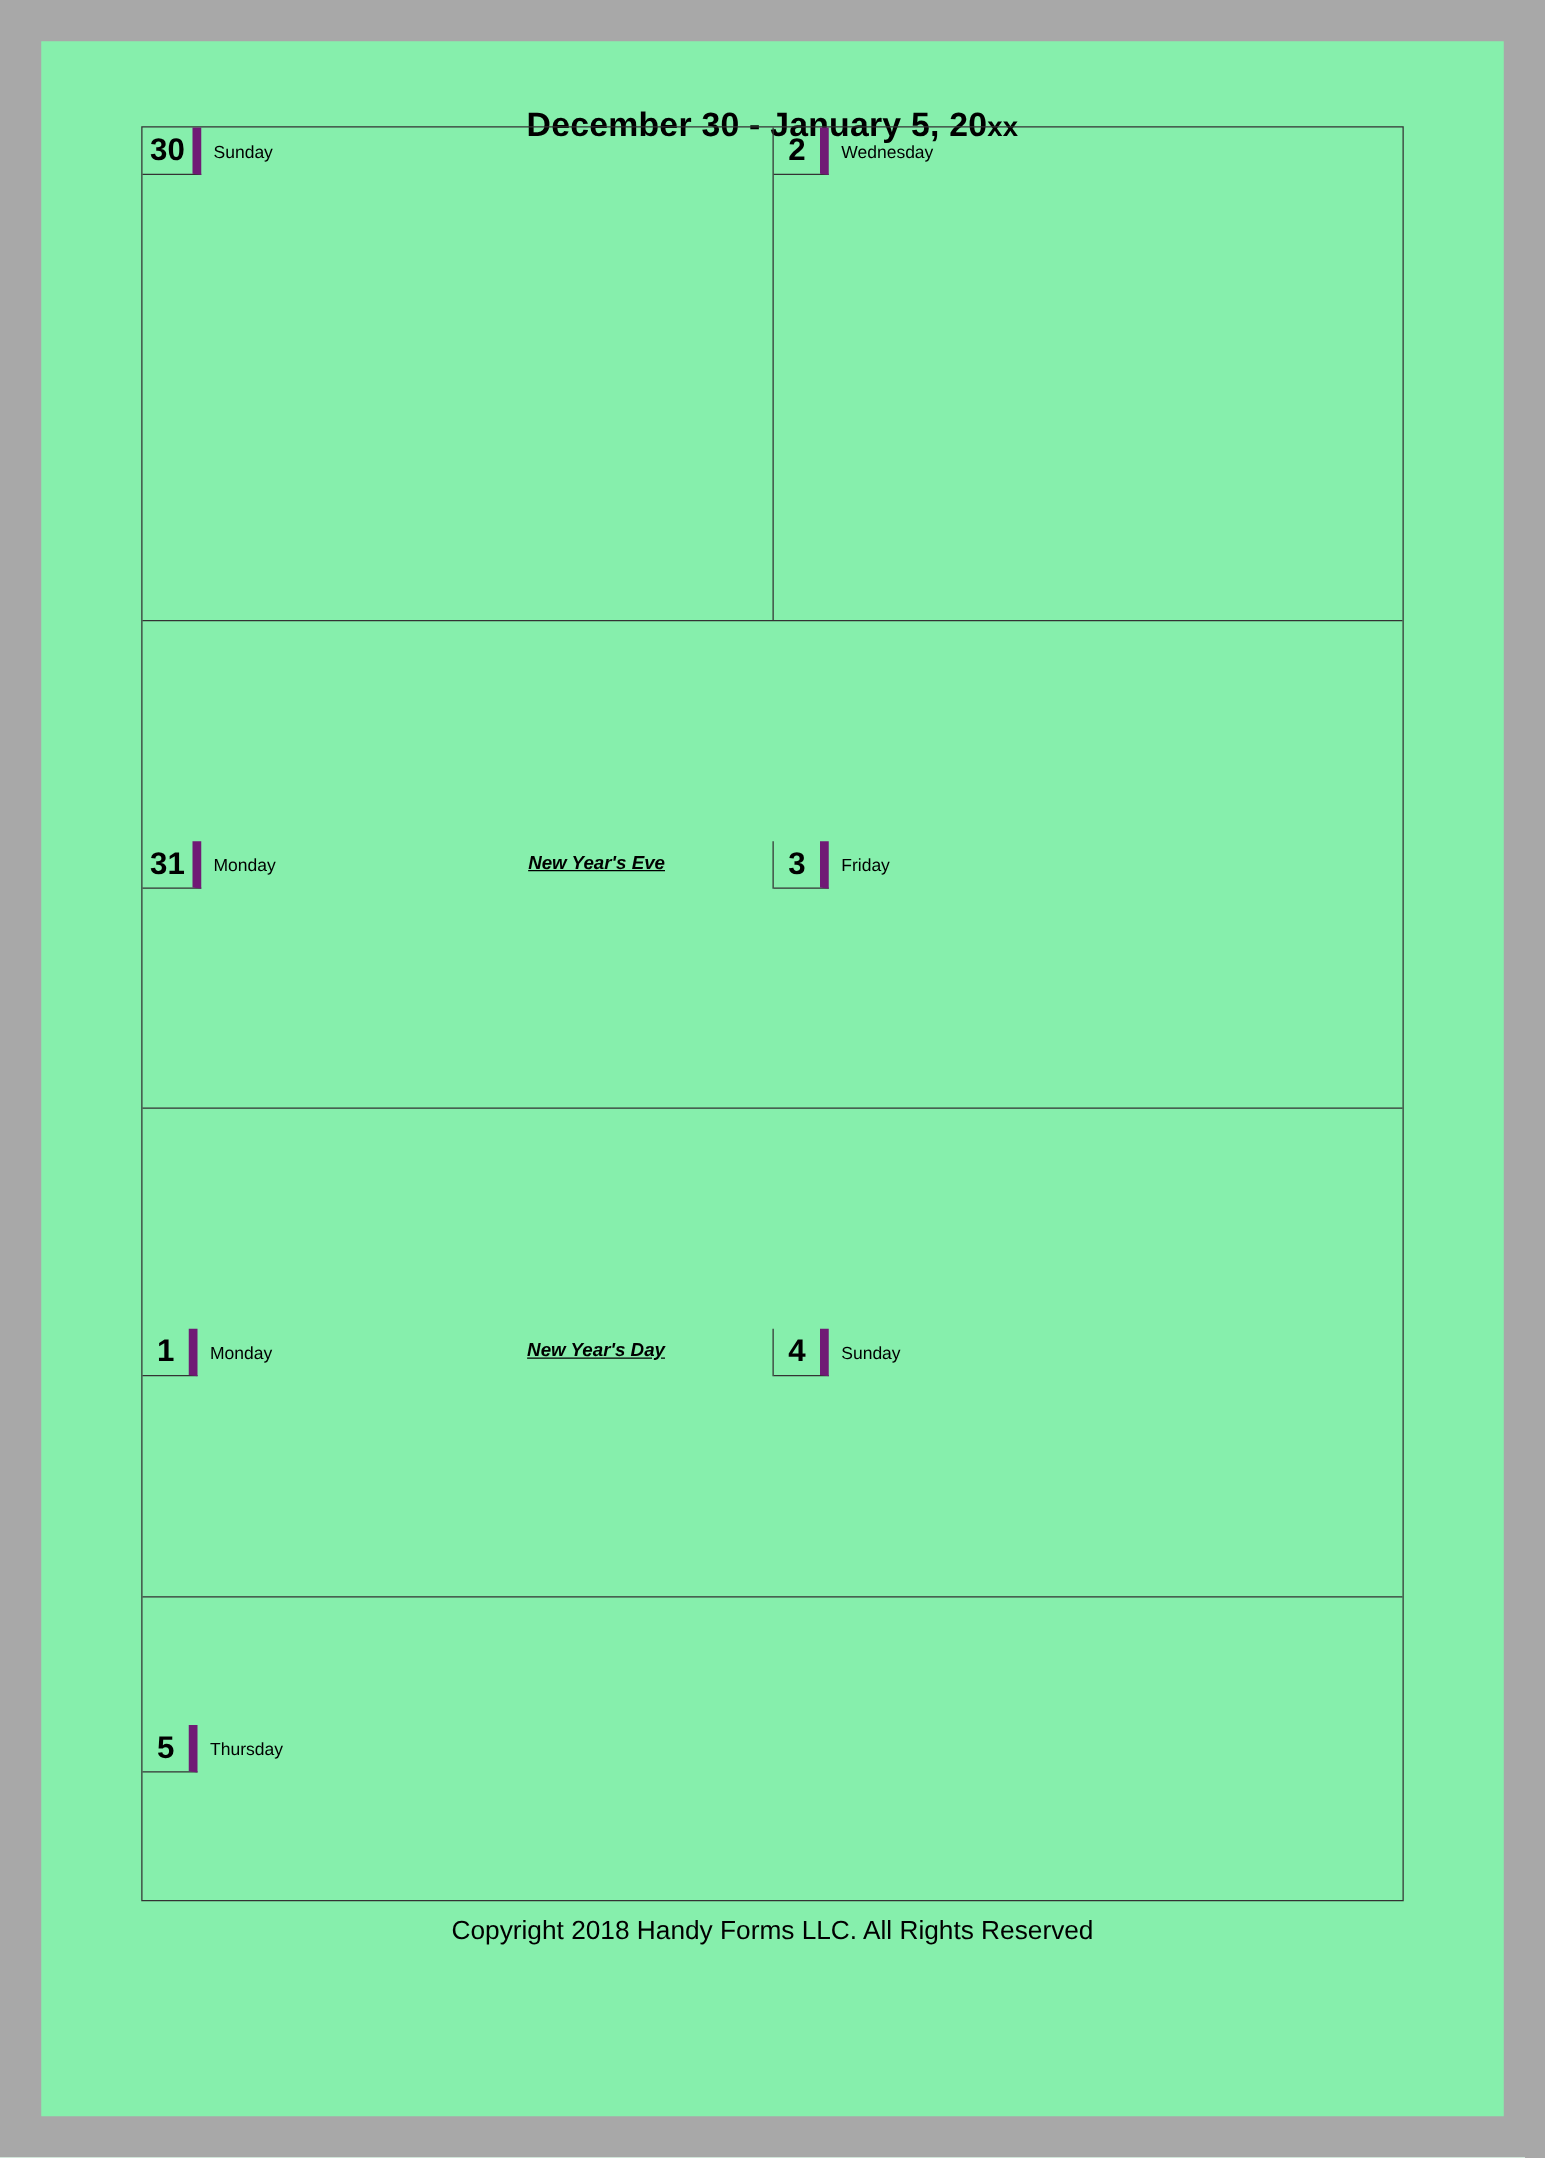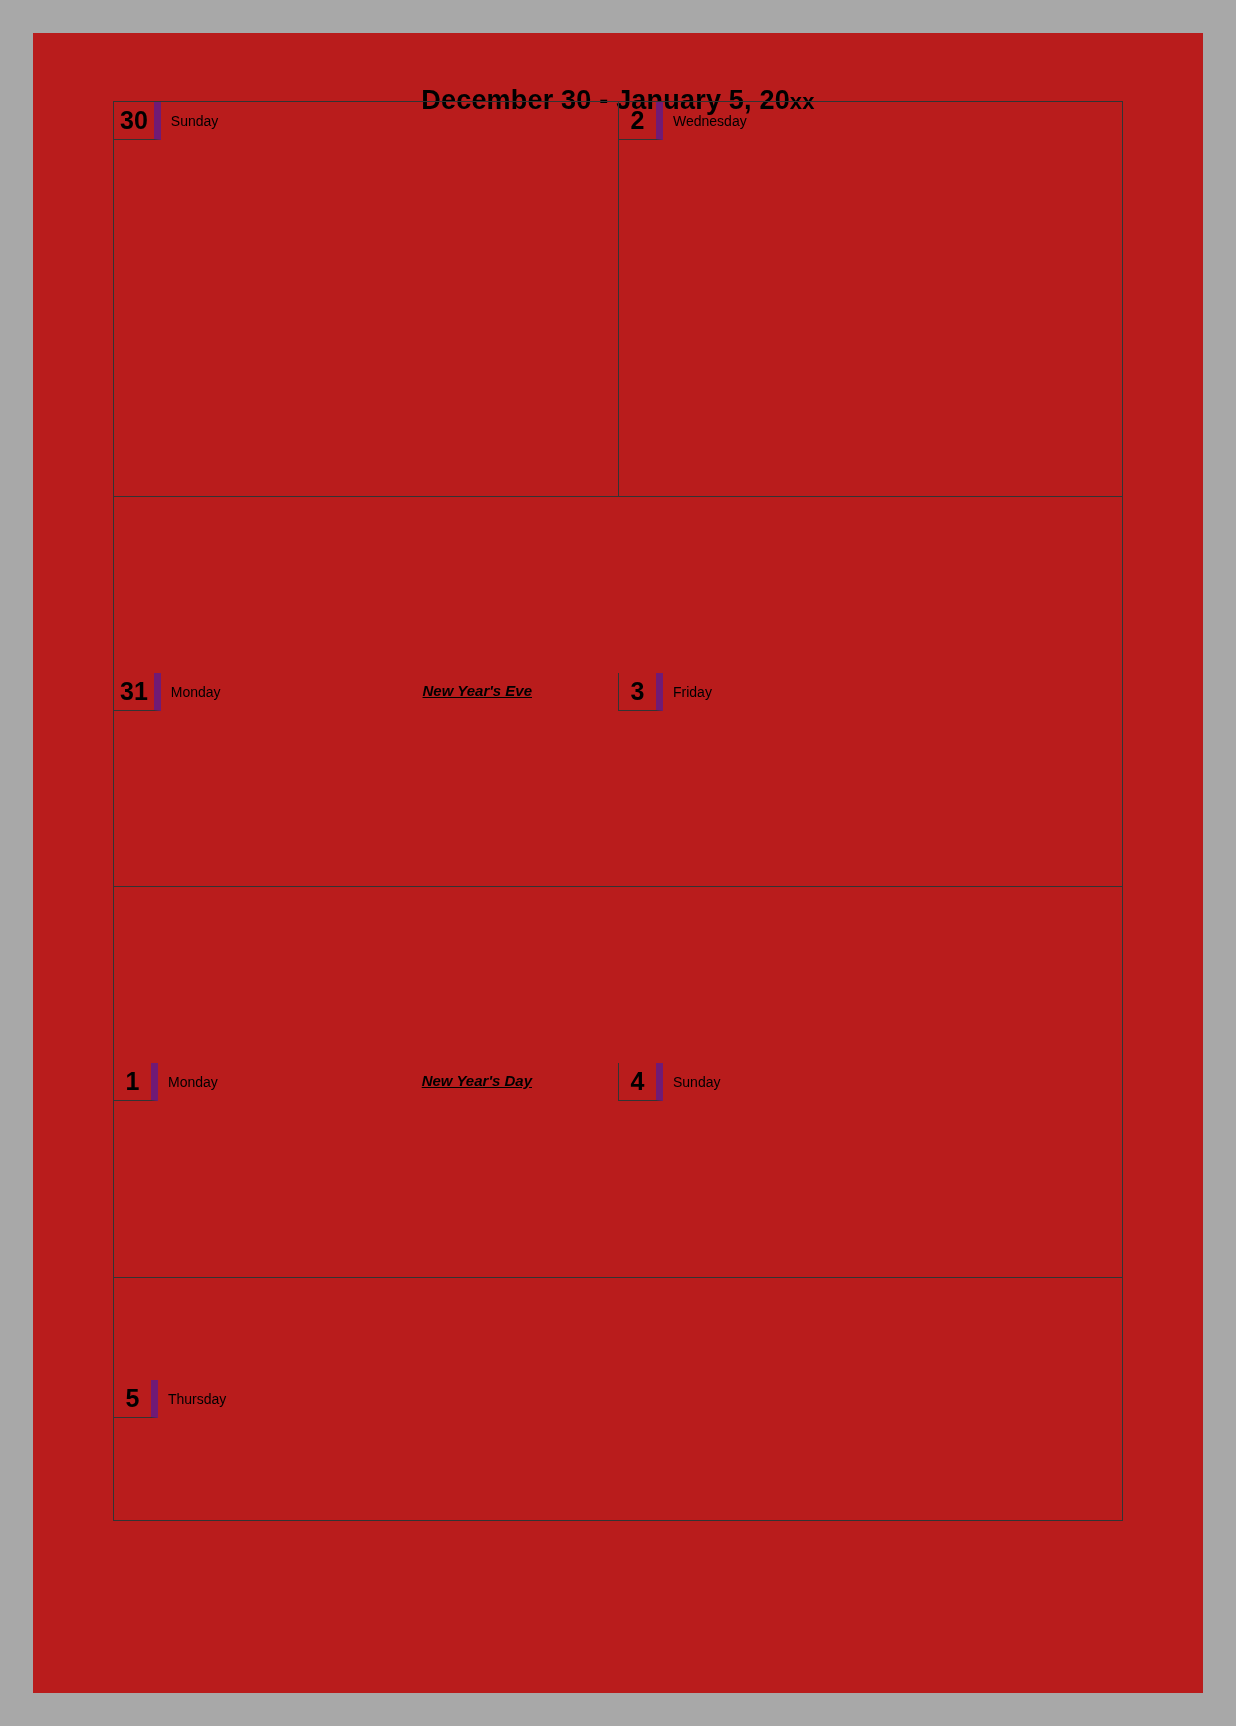--- a/index.html
+++ b/index.html
@@ -16,21 +16,21 @@
     height: 1726px;
     background: #a8a8a8;
     box-sizing: border-box;
   }
   .sheet {
     position: absolute;
     left: 33px;
     top: 33px;
     width: 1170px;
     height: 1660px;
-    background: #b91c1c;
+    background: #86efac;
     box-sizing: border-box;
   }
   
   .hole {
     position: absolute;
     width: 42px;
     height: 42px;
     border-radius: 50%;
     background: #a0a0a0;
     border: 1px solid #555555;
@@ -201,15 +201,16 @@
           <div class="dayhead">
             <div class="daynum">5</div>
             <div class="dayname">Thursday</div>
             <div class="holiday"></div>
           </div>
         </div>
       </div>
 
     </div>
 
+    <div class="footer">Copyright 2018 Handy Forms LLC. All Rights Reserved</div>
 
   </div>
 </div>
 
 </body></html>

